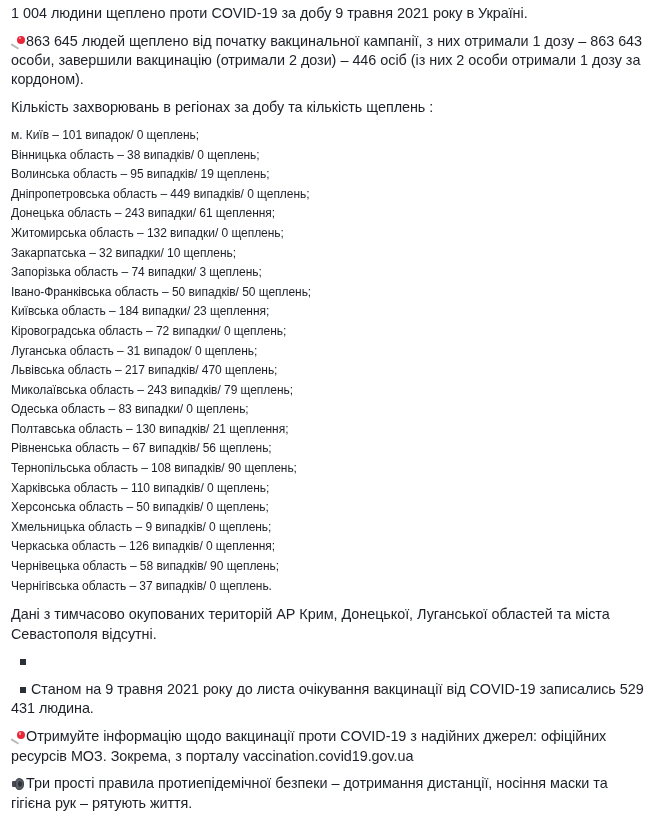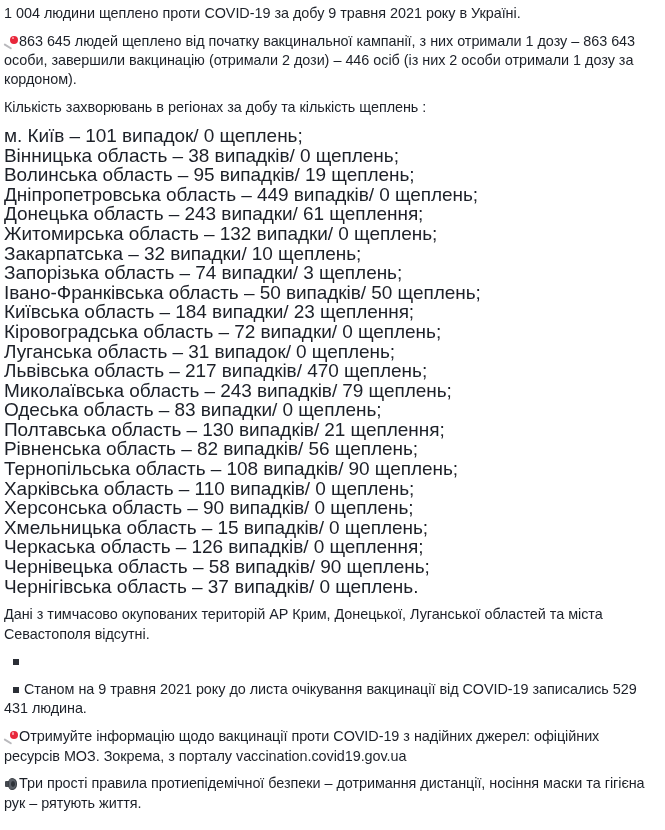--- a/index.html
+++ b/index.html
@@ -11,38 +11,38 @@
     width: 665px;
     height: 830px;
     font-family: "Liberation Sans", "DejaVu Sans", sans-serif;
     color: #1c2028;
     overflow: hidden;
   }
   #post {
     width: 665px;
     height: 830px;
     box-sizing: border-box;
-    padding: 4px 14px 0 4px;
+    padding: 4px 14px 0 11px;
     background: #ffffff;
   }
   .para {
     font-size: 14.4px;
     line-height: 19.3px;
     margin: 0 0 8.5px 0;
     color: #1c2028;
     letter-spacing: -0.05px;
     word-spacing: 0.1px;
   }
   .region-list {
     margin: 0 0 9px 0;
     padding: 0;
     list-style: none;
   }
   .region-list li {
-    font-size: 19px;
+    font-size: 12px;
     line-height: 19.6px;
     color: #1c2028;
     letter-spacing: -0.05px;
     white-space: nowrap;
   }
   
   .pin-icon {
     display: inline-block;
     position: relative;
     width: 15px;
@@ -147,25 +147,25 @@
     <li>Закарпатська – 32 випадки/ 10 щеплень;</li>
     <li>Запорізька область – 74 випадки/ 3 щеплень;</li>
     <li>Івано-Франківська область – 50 випадків/ 50 щеплень;</li>
     <li>Київська область – 184 випадки/ 23 щеплення;</li>
     <li>Кіровоградська область – 72 випадки/ 0 щеплень;</li>
     <li>Луганська область – 31 випадок/ 0 щеплень;</li>
     <li>Львівська область – 217 випадків/ 470 щеплень;</li>
     <li>Миколаївська область – 243 випадків/ 79 щеплень;</li>
     <li>Одеська область – 83 випадки/ 0 щеплень;</li>
     <li>Полтавська область – 130 випадків/ 21 щеплення;</li>
-    <li>Рівненська область – 82 випадків/ 56 щеплень;</li>
+    <li>Рівненська область – 67 випадків/ 56 щеплень;</li>
     <li>Тернопільська область – 108 випадків/ 90 щеплень;</li>
     <li>Харківська область – 110 випадків/ 0 щеплень;</li>
-    <li>Херсонська область – 90 випадків/ 0 щеплень;</li>
-    <li>Хмельницька область – 15 випадків/ 0 щеплень;</li>
+    <li>Херсонська область – 50 випадків/ 0 щеплень;</li>
+    <li>Хмельницька область – 9 випадків/ 0 щеплень;</li>
     <li>Черкаська область – 126 випадків/ 0 щеплення;</li>
     <li>Чернівецька область – 58 випадків/ 90 щеплень;</li>
     <li>Чернігівська область – 37 випадків/ 0 щеплень.</li>
   </ul>
 
   <p class="para">Дані з тимчасово окупованих територій АР Крим, Донецької, Луганської областей та міста Севастополя відсутні.</p>
 
   <p class="para"><span class="sq-bullet"></span></p>
 
   <p class="para"><span class="sq-bullet"></span><span>Станом на 9 травня 2021 року до листа очікування вакцинації від COVID-19 записались 529 431 людина.</span></p>

